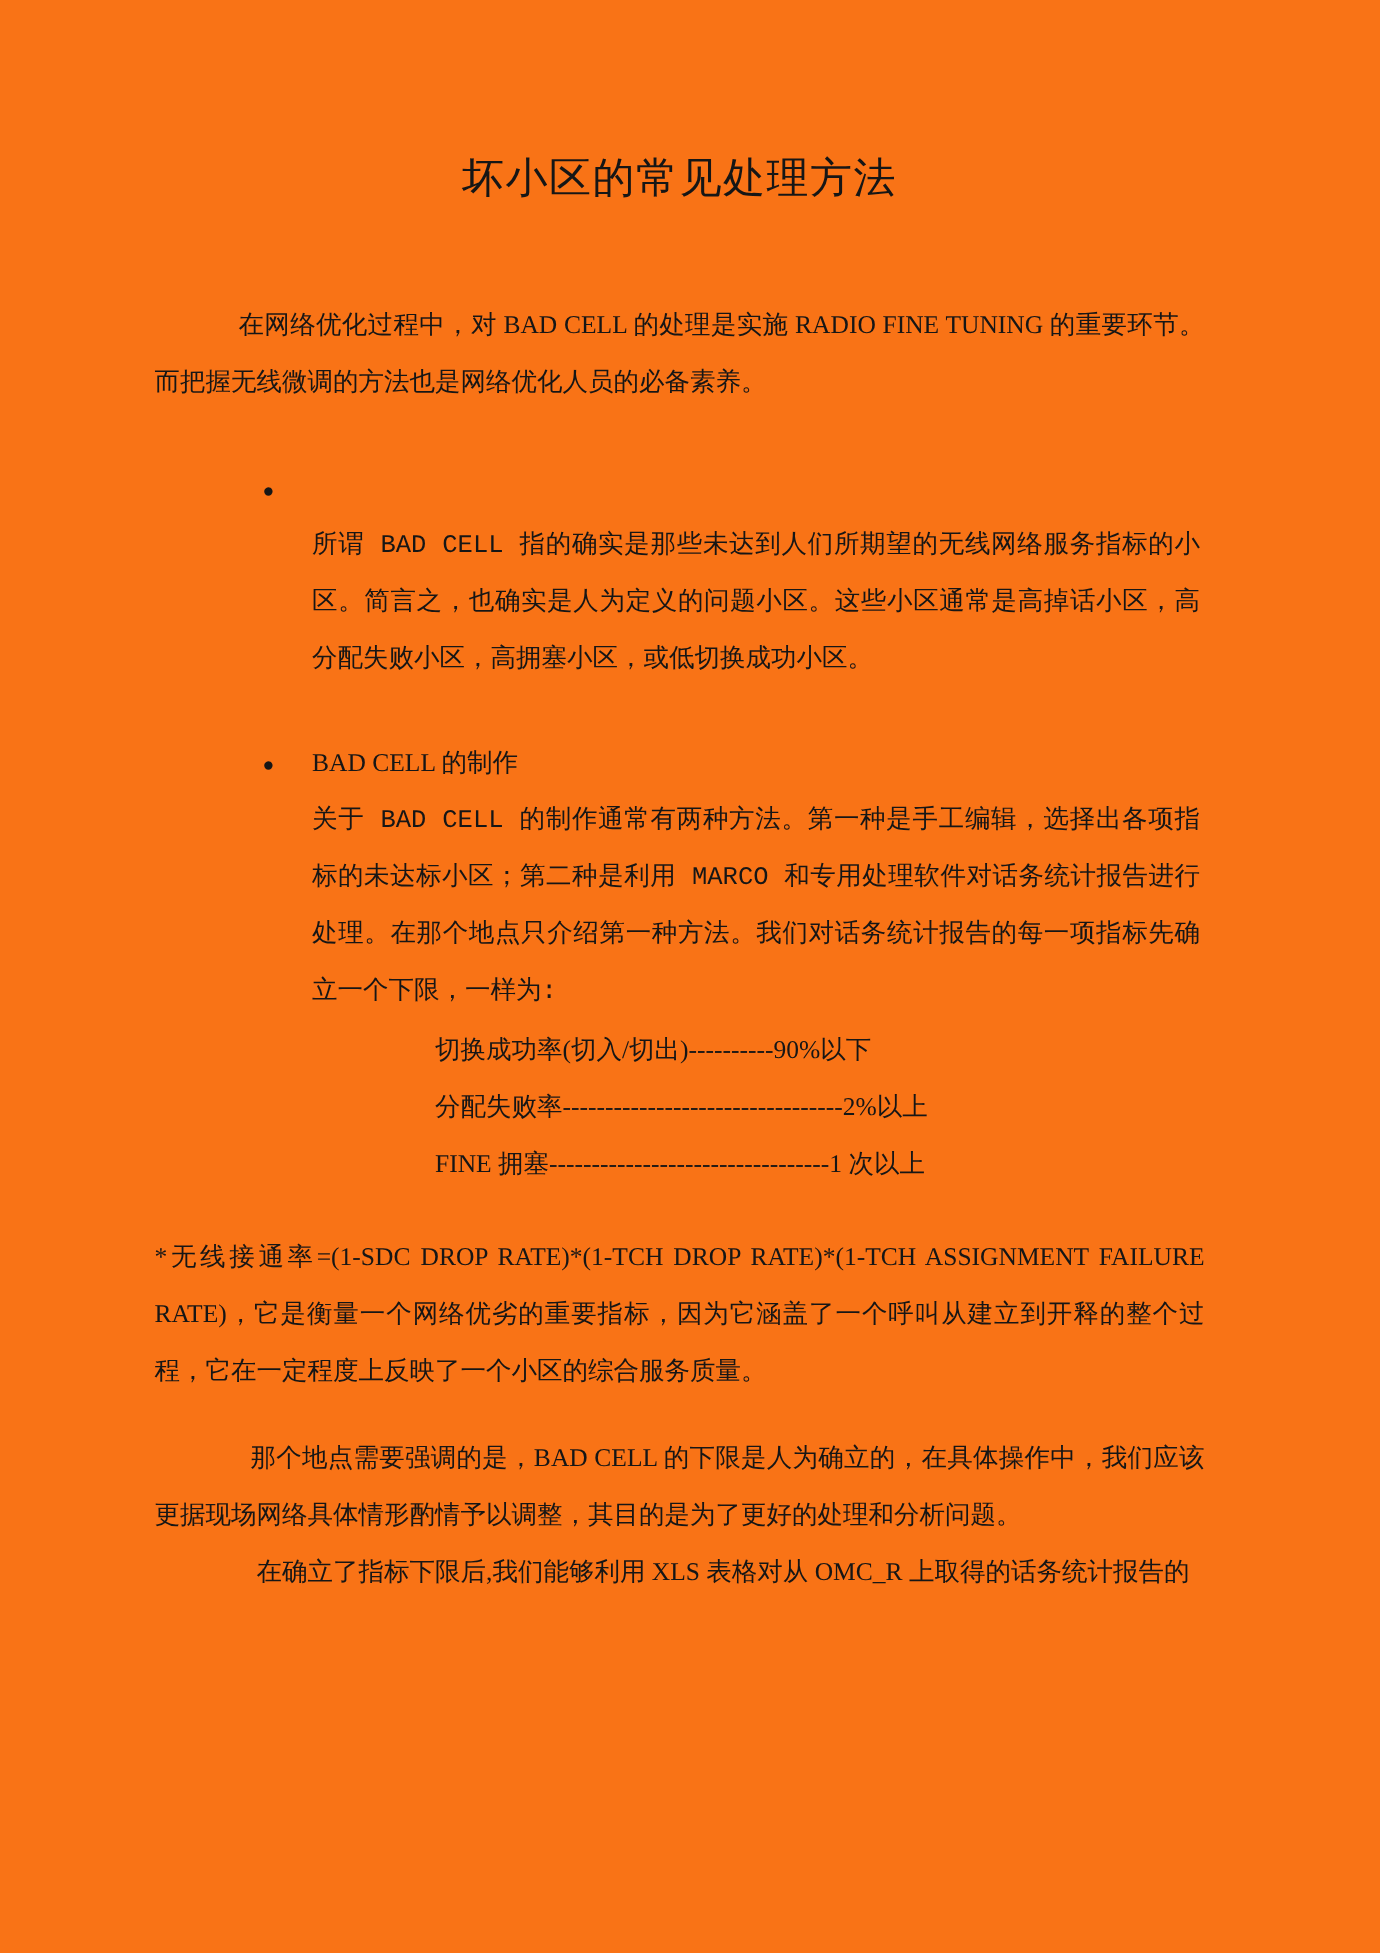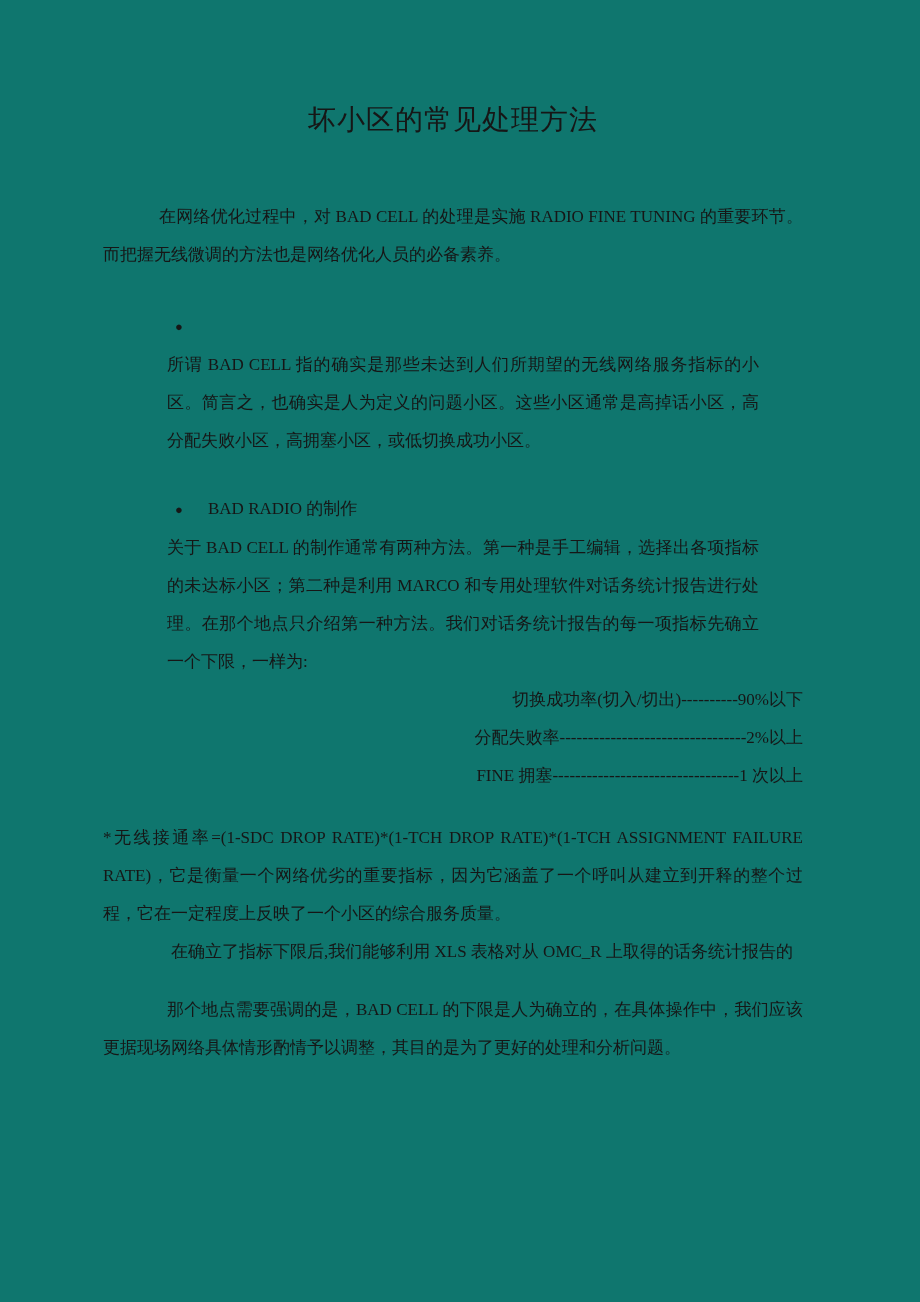--- a/index.html
+++ b/index.html
@@ -1,21 +1,21 @@
 <!DOCTYPE html>
 <html><head>
 <meta charset="utf-8">
 <style>
   html, body { margin: 0; padding: 0; background: #e8e8e8; }
   .page {
     position: relative;
     width: 920px;
     height: 1302px;
     margin: 0 auto;
-    background: #0f766e;
+    background: #f97316;
     color: #161616;
     font-family: "Liberation Serif", "DejaVu Serif", serif;
     font-size: 17px;
     line-height: 38px;
     overflow: hidden;
     box-sizing: border-box;
     padding: 100px 117px 0 103px;
   }
   .doc-title {
     margin: 0;
@@ -33,61 +33,62 @@
     margin-left: 72px;
   }
   .bullet-row.first { margin-top: 34px; }
   .bullet-row.second { margin-top: 30px; }
   .bullet-dot {
     width: 33px;
     flex: 0 0 33px;
     font-size: 13px;
   }
   .bullet-body {
-    margin-left: 64px;
+    margin-left: 105px;
     width: 592px;
     text-align: justify;
+    font-family: Liberation Mono, monospace;
   }
   .thresholds { margin-left: 187px; }
-  .threshold-line { white-space: nowrap; text-align: right; }
+  .threshold-line { white-space: nowrap; }
   .formula { margin-top: 24px; }
   .emphasis { margin-top: 20px; text-indent: 64px; }
   .closing { margin-top: 0; text-indent: 68px; }
 </style>
 </head>
 <body>
 
 <div class="page">
 
   <h1 class="doc-title">坏小区的常见处理方法</h1>
 
   <p class="para intro">在网络优化过程中，对 BAD CELL 的处理是实施 RADIO FINE TUNING 的重要环节。而把握无线微调的方法也是网络优化人员的必备素养。</p>
 
   <div class="bullet-row first">
     <span class="bullet-dot">●</span>
   </div>
   <div class="bullet-body">所谓 BAD CELL 指的确实是那些未达到人们所期望的无线网络服务指标的小区。简言之，也确实是人为定义的问题小区。这些小区通常是高掉话小区，高分配失败小区，高拥塞小区，或低切换成功小区。</div>
 
   <div class="bullet-row second">
     <span class="bullet-dot">●</span>
-    <span>BAD RADIO 的制作</span>
+    <span>BAD CELL 的制作</span>
   </div>
   <div class="bullet-body">关于 BAD CELL 的制作通常有两种方法。第一种是手工编辑，选择出各项指标的未达标小区；第二种是利用 MARCO 和专用处理软件对话务统计报告进行处理。在那个地点只介绍第一种方法。我们对话务统计报告的每一项指标先确立一个下限，一样为:</div>
 
   <div class="thresholds">
     <div class="threshold-line">
       <span>切换成功率(切入/切出)</span><span>----------</span><span>90%以下</span>
     </div>
     <div class="threshold-line">
       <span>分配失败率</span><span>---------------------------------</span><span>2%以上</span>
     </div>
     <div class="threshold-line">
       <span>FINE 拥塞</span><span>---------------------------------</span><span>1 次以上</span>
     </div>
   </div>
 
   <p class="para formula">*无线接通率=(1-SDC DROP RATE)*(1-TCH DROP RATE)*(1-TCH ASSIGNMENT FAILURE RATE)，它是衡量一个网络优劣的重要指标，因为它涵盖了一个呼叫从建立到开释的整个过程，它在一定程度上反映了一个小区的综合服务质量。</p>
 
+  <p class="para emphasis">那个地点需要强调的是，BAD CELL 的下限是人为确立的，在具体操作中，我们应该更据现场网络具体情形酌情予以调整，其目的是为了更好的处理和分析问题。</p>
+
   <p class="para closing">在确立了指标下限后,我们能够利用 XLS 表格对从 OMC_R 上取得的话务统计报告的</p>
-
-  <p class="para emphasis">那个地点需要强调的是，BAD CELL 的下限是人为确立的，在具体操作中，我们应该更据现场网络具体情形酌情予以调整，其目的是为了更好的处理和分析问题。</p>
 
 </div>
 
 </body></html>

